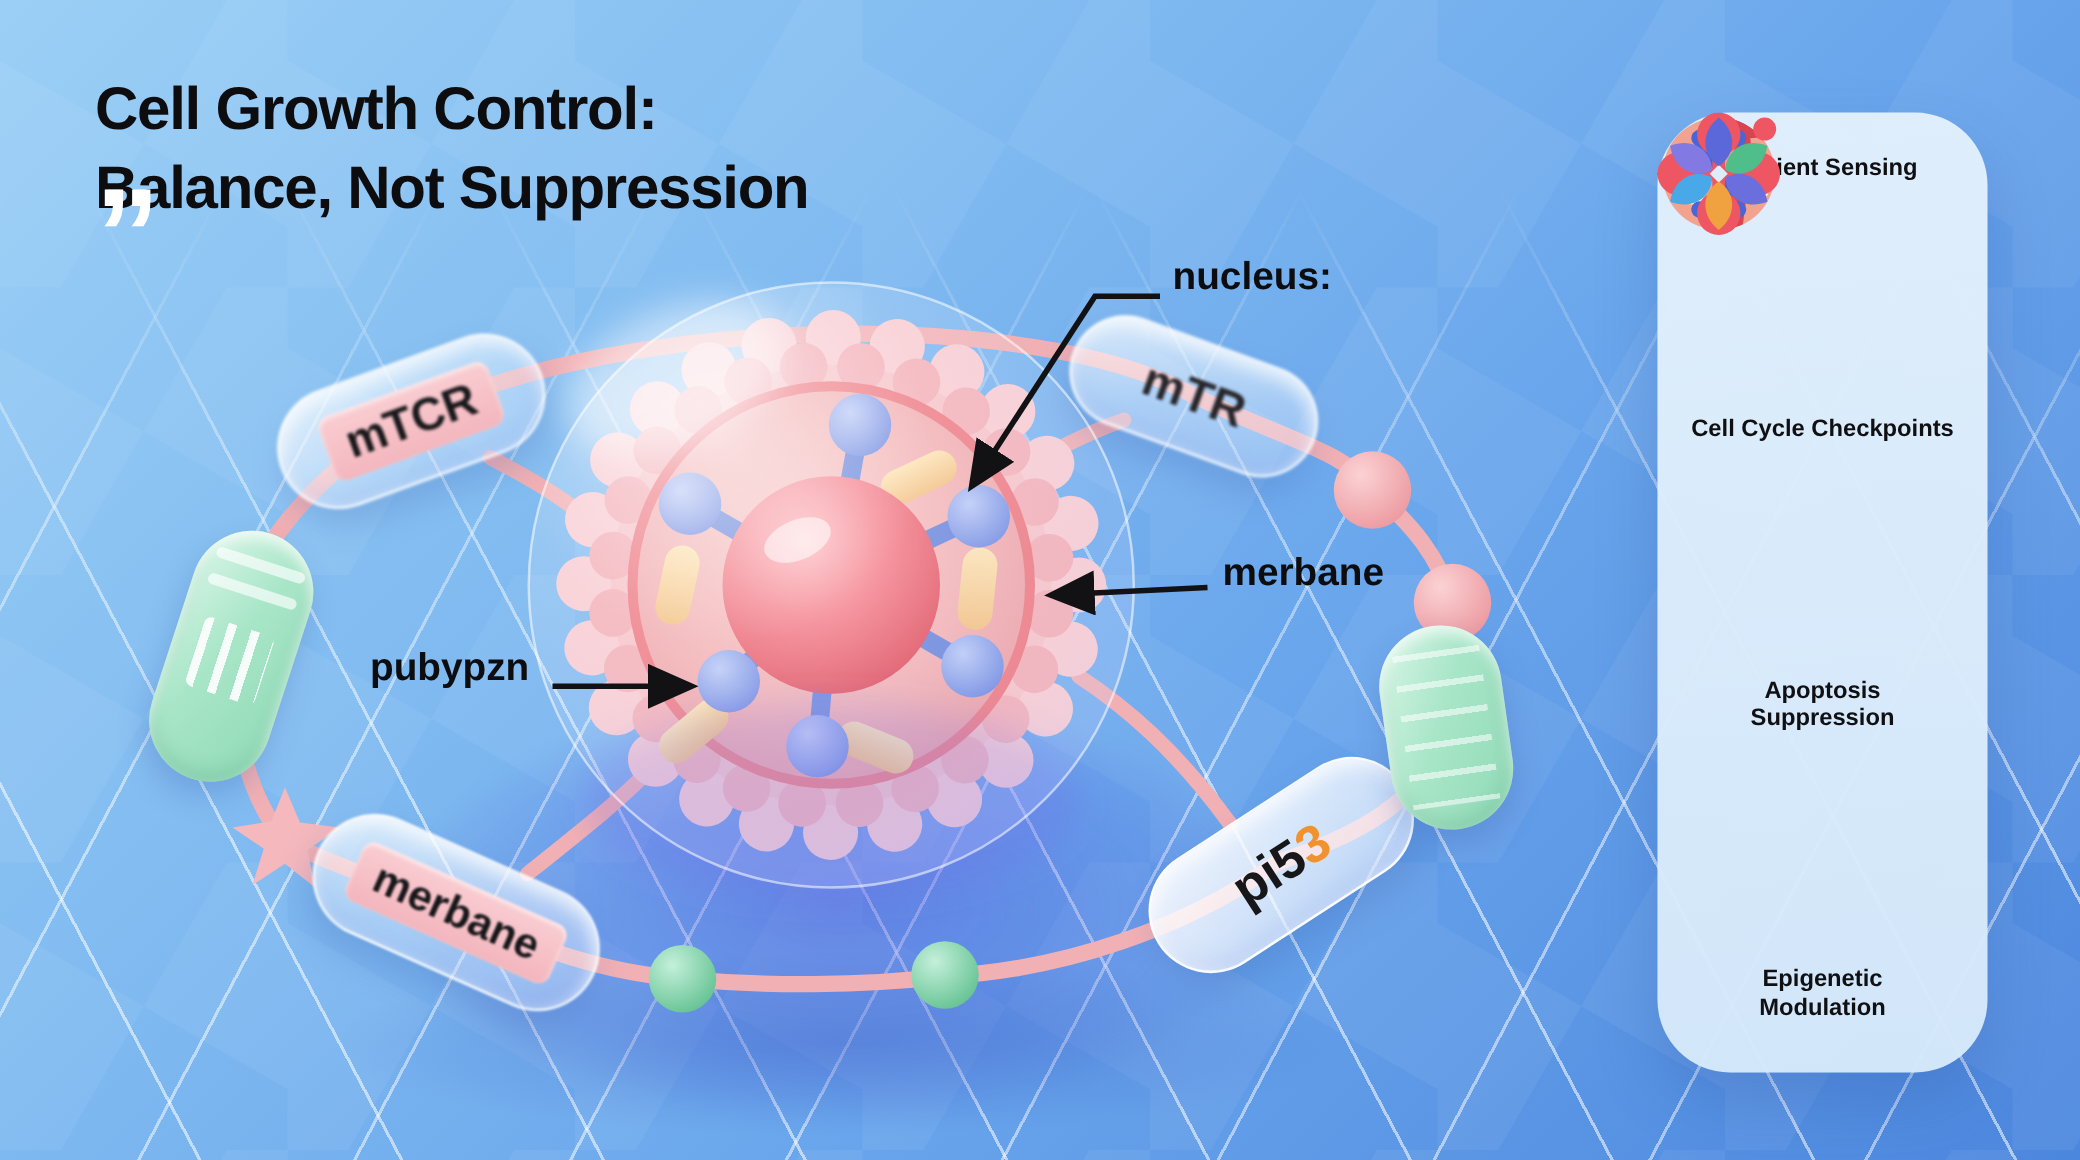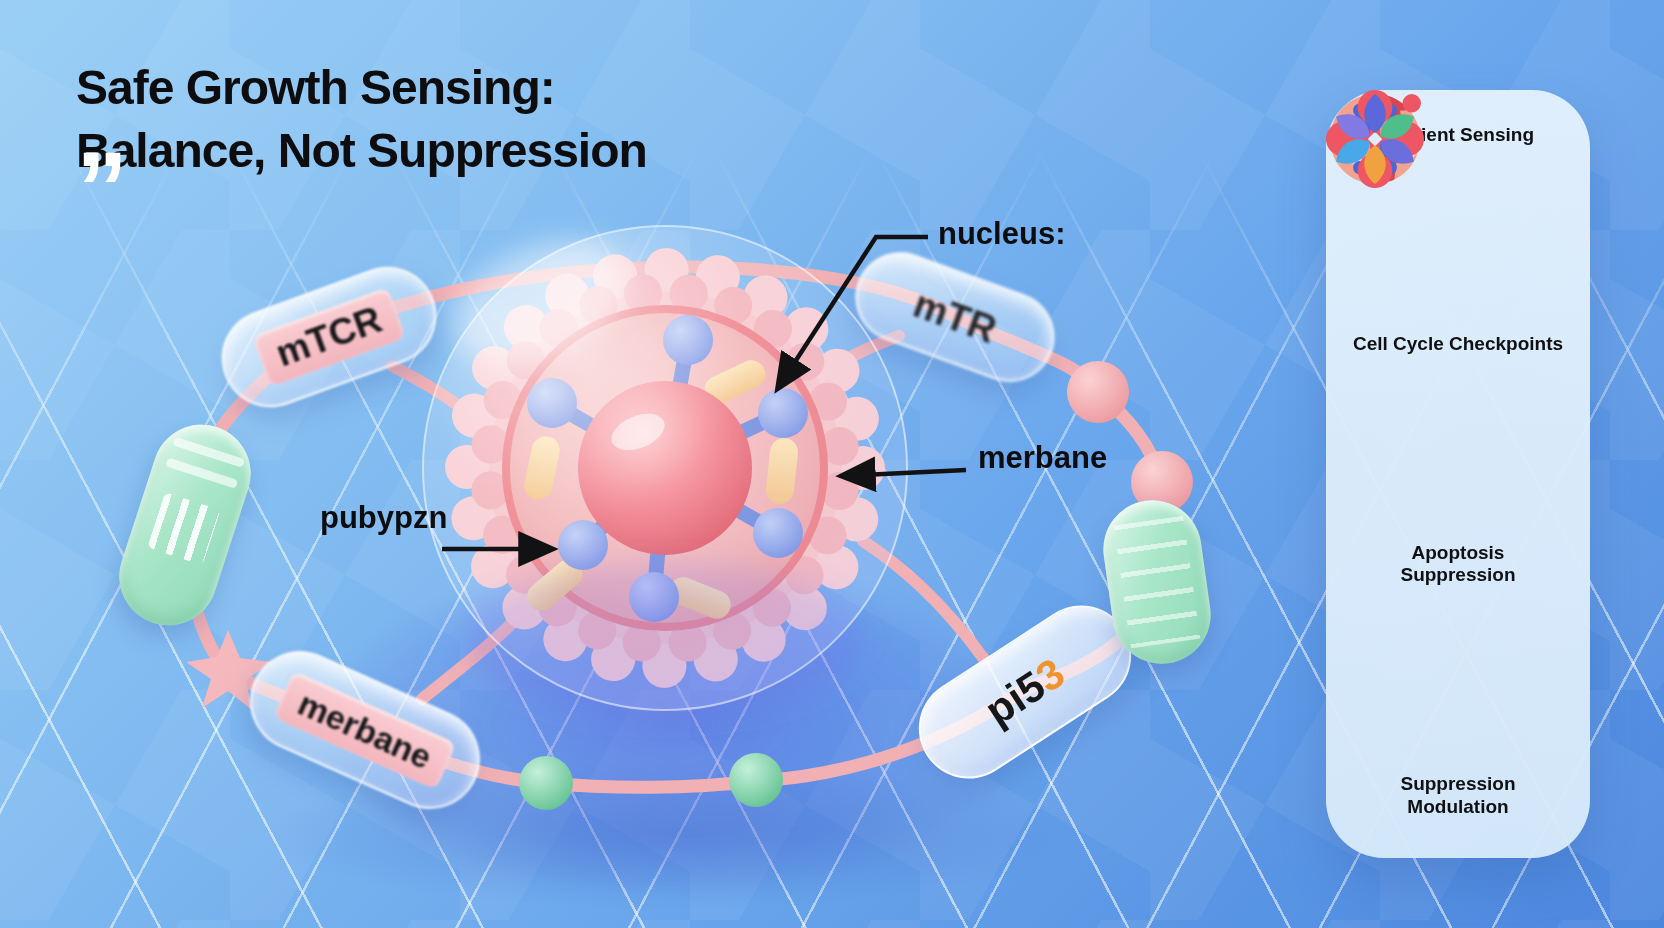--- a/index.html
+++ b/index.html
@@ -203,26 +203,26 @@
     <defs>
       <marker id="ah" markerWidth="9" markerHeight="8" refX="7.5" refY="4" orient="auto">
         <path d="M0,0 L9,4 L0,8 Z" fill="#121215"></path>
       </marker>
     </defs>
     <path d="M 928 237 L 876 237 L 778 388" fill="none" stroke="#121215" stroke-width="4.5" marker-end="url(#ah)"></path>
     <path d="M 966 470 L 842 476" fill="none" stroke="#121215" stroke-width="4.5" marker-end="url(#ah)"></path>
     <path d="M 442 549 L 552 549" fill="none" stroke="#121215" stroke-width="4.5" marker-end="url(#ah)"></path>
   </svg>
 
-  <div class="callout" style="left:938px;top:216px;">nucleus:</div>
+  <div class="callout" style="left:938px;top:203px;">nucleus:</div>
   <div class="callout" style="left:978px;top:440px;">merbane</div>
-  <div class="callout" style="left:296px;top:500px;margin-left:24px;">pubypzn</div>
+  <div class="callout" style="left:296px;top:516px;">pubypzn</div>
 
   <div class="title">
-    <div>Safe Growth Sensing:</div>
+    <div>Cell Growth Control:</div>
     <div>Balance, Not Suppression</div>
   </div>
   <div class="quote">”</div>
 
   <div class="panel">
 
     <div class="side-item">
       <svg width="98" height="98" viewBox="0 0 96 96">
         <defs>
             <clipPath id="c1">
@@ -277,17 +277,17 @@
       <svg width="98" height="98" viewBox="0 0 96 96">
         <g transform="translate(48 48)">
           <path d="M0 -6 C -13 -14 -15 -32 0 -44 C 15 -32 13 -14 0 -6 Z" fill="#5a68d9"></path>
           <path d="M0 -6 C -13 -14 -15 -32 0 -44 C 15 -32 13 -14 0 -6 Z" fill="#4fbe8a" transform="rotate(60)"></path>
           <path d="M0 -6 C -13 -14 -15 -32 0 -44 C 15 -32 13 -14 0 -6 Z" fill="#6a6fdd" transform="rotate(120)"></path>
           <path d="M0 -6 C -13 -14 -15 -32 0 -44 C 15 -32 13 -14 0 -6 Z" fill="#f0a240" transform="rotate(180)"></path>
           <path d="M0 -6 C -13 -14 -15 -32 0 -44 C 15 -32 13 -14 0 -6 Z" fill="#49a8e8" transform="rotate(240)"></path>
           <path d="M0 -6 C -13 -14 -15 -32 0 -44 C 15 -32 13 -14 0 -6 Z" fill="#8379e2" transform="rotate(300)"></path>
         </g>
       </svg>
-      <div class="side-label">Suppression Modulation</div>
+      <div class="side-label">Epigenetic Modulation</div>
     </div>
 
   </div>
 </div>
 
 </body></html>

